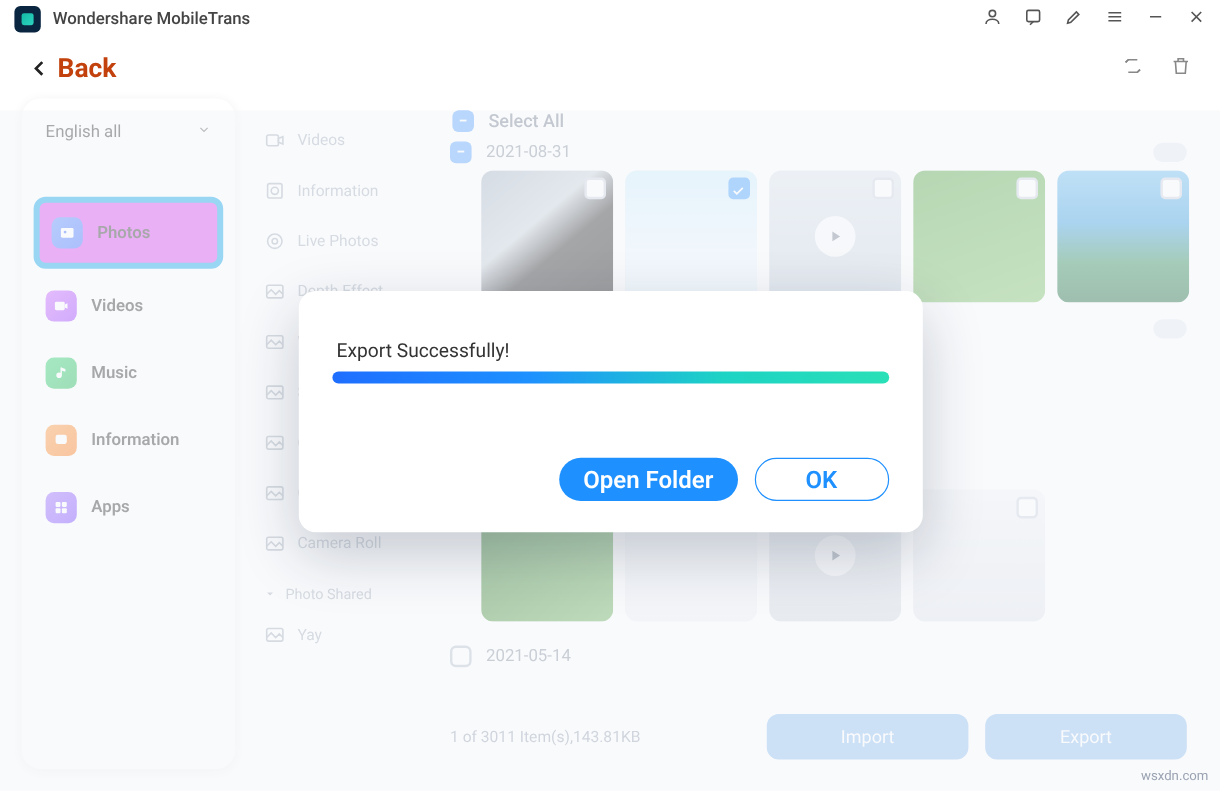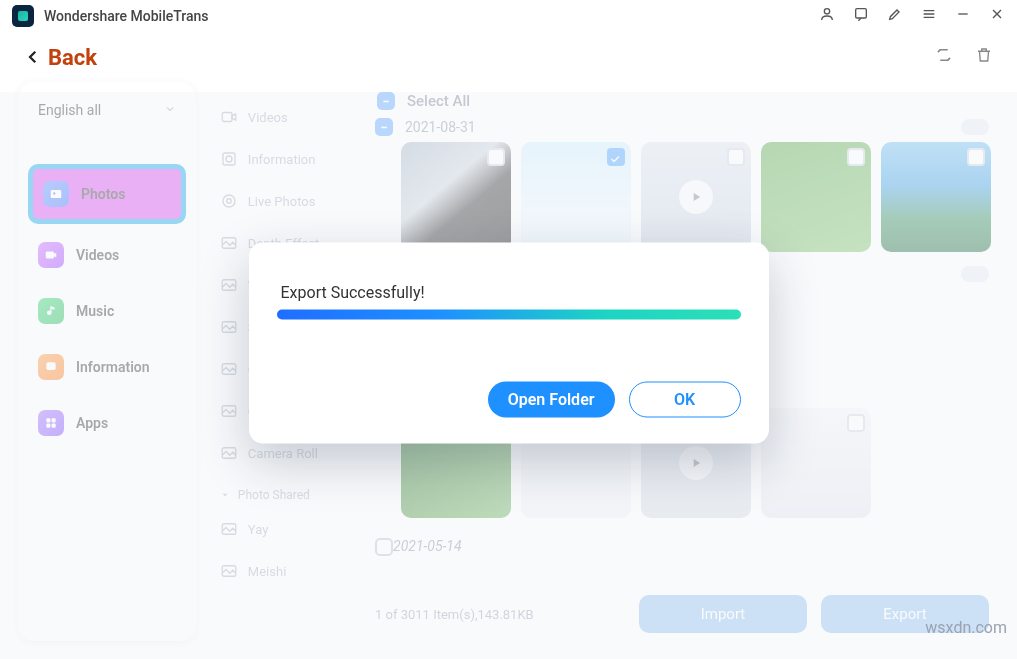--- a/index.html
+++ b/index.html
@@ -56,41 +56,41 @@
 .thumb.t3{ background-image: linear-gradient(180deg,#dfe7ef,#c8d3df); }
 .thumb.t4{ background-image: linear-gradient(160deg,#5aa84a,#7fc36b); }
 .thumb.t5{ background-image: linear-gradient(180deg,#6fbff0 0%, #3b9fe0 40%, #2e8b57 70%, #1e6b3f 100%); }
 .thumb.t6{ background-image: repeating-linear-gradient(0deg,#f3f6fa 0,#f3f6fa 6px,#e3e9f1 6px,#e3e9f1 8px); }
 .thumb.t7{ background-image: radial-gradient(circle at 50% 40%, #eef2f7 0, #dde5ee 60%, #cfd8e3 100%); }
 .thumb.t8{ background-image: linear-gradient(135deg,#327a2a,#6ab05b); }
 .thumb.t9{ background-image: linear-gradient(180deg,#f8f9fb,#eef1f6); }
 .thumb.t10{ background-image: linear-gradient(180deg,#e6eaef,#d3d9e1); }
 .thumb.t11{ background-image: linear-gradient(180deg,#f3f5f8,#e2e6ec); }
 
-.date2 { display: flex; align-items: flex-start; padding: 10px 4px 6px; color: #8a93a1; font-size: 14px; font-style: italic; }
+.date2 { display: flex; align-items: center; gap: 12px; padding: 10px 4px 6px; color: #8a93a1; font-size: 14px; }
 .chk2 { width: 18px; height: 18px; border-radius: 5px; border: 2px solid #b8c2d0; }
 
 .bottom { margin-top: auto; display: flex; align-items: center; gap: 14px; padding: 4px 4px 2px; }
 .status-text { font-size: 13px; color: #9aa3b2; }
 .btn { flex: 0 0 168px; height: 38px; border-radius: 10px; display: flex; align-items: center; justify-content: center; font-size: 15px; color: #fff; cursor: pointer; }
 .btn-import { background: #8fbef0; }
 .btn-export { background: #8fbef0; }
 .bottom-spacer { flex: 1; }
 
 .overlay { position: absolute; left: 0; top: 92px; right:0; bottom:0; background: rgba(245,247,250,0.6); }
 
 .dialog { position: absolute; left: 50%; top: 52%; transform: translate(-50%,-50%); width: 520px; background: #fff; border-radius: 14px; box-shadow: 0 18px 50px rgba(12,30,58,0.22); padding: 40px 28px 26px; }
 .dialog-title { font-size: 16px; color: #333; margin-bottom: 8px; padding-left: 4px; }
 .progress { height: 10px; border-radius: 6px; background: linear-gradient(90deg,#1f6eff 0%,#1e90ff 35%,#1dd3c4 70%,#2ae0b7 100%); width: 100%; }
 .dialog-btns { display: flex; justify-content: flex-end; gap: 14px; margin-top: 62px; }
-.dbtn { min-width: 112px; height: 36px; padding: 0 20px; border-radius: 20px; display:flex;align-items:center;justify-content:center; font-size: 16px; font-weight: 600; cursor: pointer; }
+.dbtn { min-width: 112px; height: 36px; padding: 0 20px; border-radius: 20px; display:flex;align-items:center;justify-content:center; font-size: 20px; font-weight: 600; cursor: pointer; }
 .dbtn-primary { background: #1e90ff; color: #fff; }
 .dbtn-outline { border: 1.5px solid #1e90ff; color: #1e90ff; }
 
-.watermark { position: absolute; right: 10px; bottom: 22px; font-size: 16px; color: #9aa3b2; }
+.watermark { position: absolute; right: 10px; bottom: 6px; font-size: 11px; color: #9aa3b2; }
 </style>
 </head>
 <body>
 
 <div class="titlebar">
   <div class="app-logo">
       <div class="app-logo-inner"></div>
     </div>
   <div class="app-title">Wondershare MobileTrans</div>
   <div class="titlebar-spacer"></div>
@@ -264,27 +264,20 @@
         </svg>
         <span>Photo Shared</span>
       </div>
     <div class="sidebar2-item">
         <svg viewBox="0 0 24 24" fill="none" stroke="currentColor" stroke-width="1.8">
           <rect x="3" y="5" width="18" height="14" rx="2"></rect>
           <path d="M3 15l5-5 5 5 4-4 4 4"></path>
         </svg>
         <span>Yay</span>
       </div>
-    <div class="sidebar2-item">
-        <svg viewBox="0 0 24 24" fill="none" stroke="currentColor" stroke-width="1.8">
-          <rect x="3" y="5" width="18" height="14" rx="2"></rect>
-          <path d="M3 15l5-5 5 5 4-4 4 4"></path>
-        </svg>
-        <span>Meishi</span>
-      </div>
   </div>
 
   <div class="main">
     <div class="listhdr">
       <div class="chk">−</div>
       <span>Select All</span>
     </div>
     <div class="date-row">
       <div class="chk">−</div>
       <span>2021-08-31</span>

